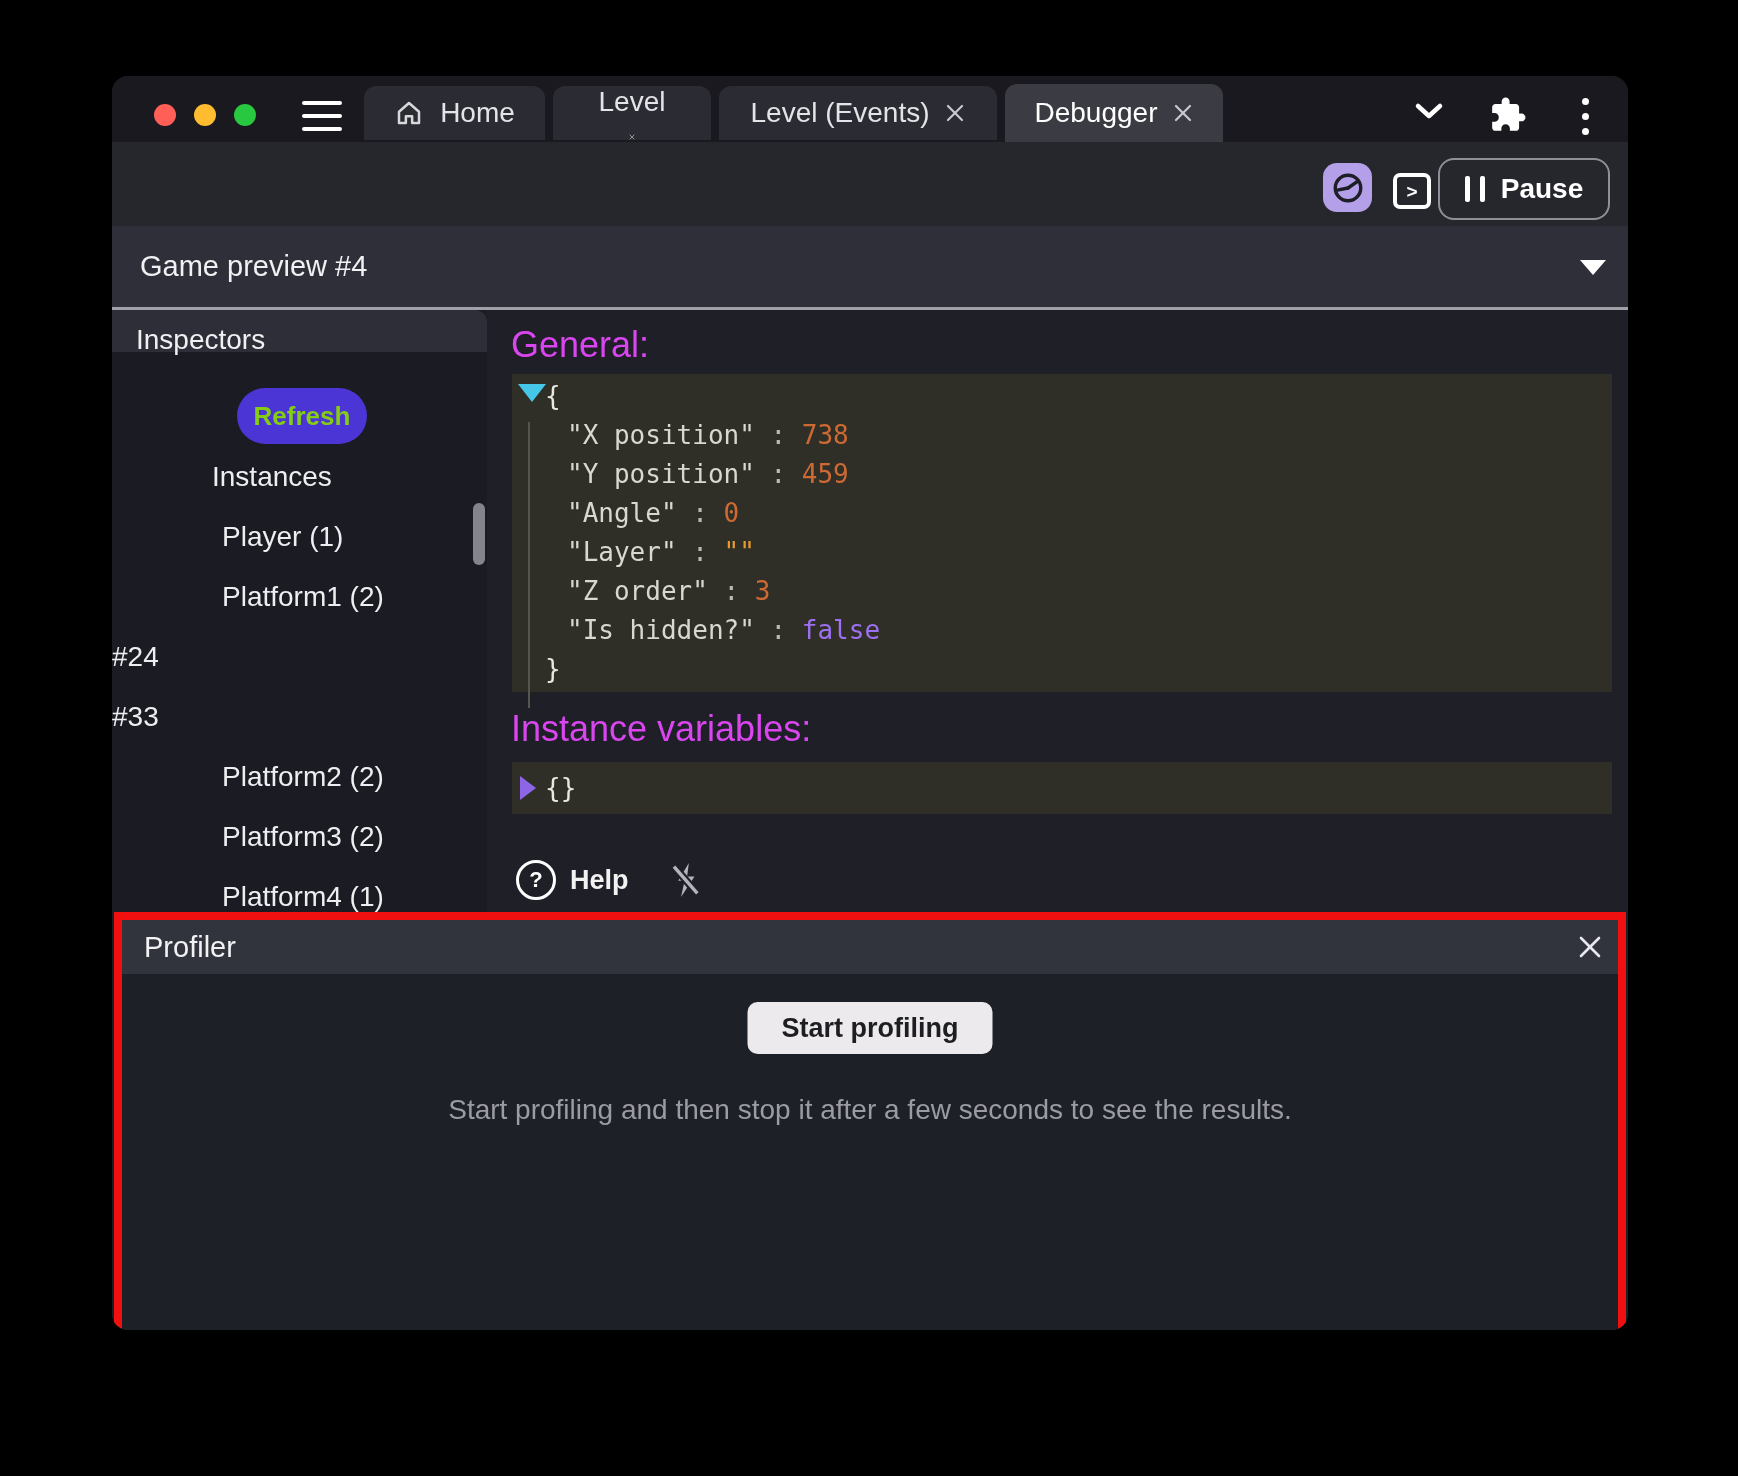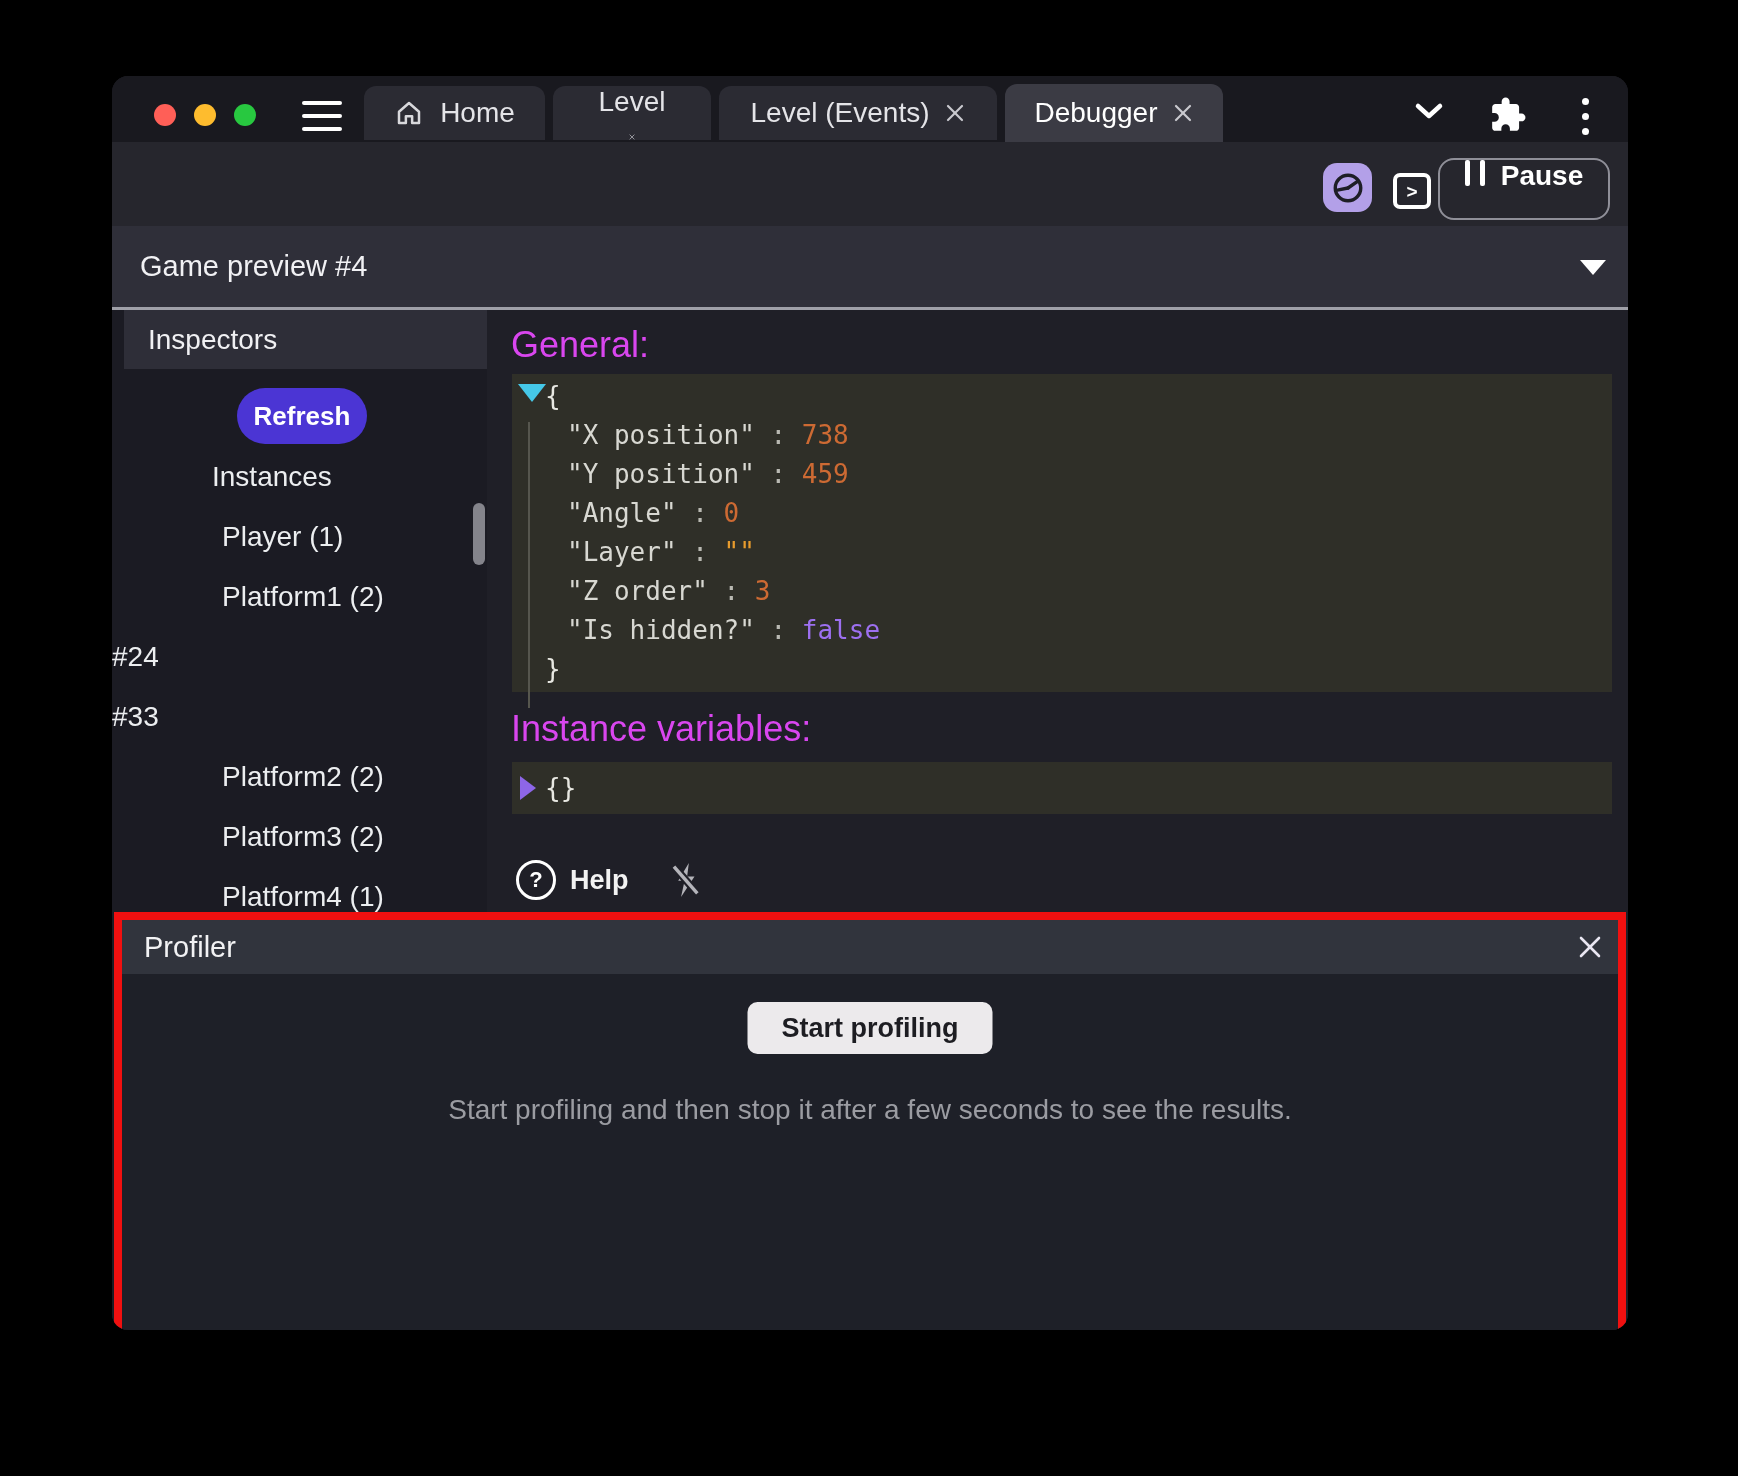--- a/index.html
+++ b/index.html
@@ -29,39 +29,39 @@
   .kebab{position:absolute;left:1470px;top:22px;display:flex;flex-direction:column;gap:8px;}
   .kebab i{width:7px;height:7px;border-radius:50%;background:#fff;}
   
   .toolbar{position:absolute;left:0;top:66px;width:100%;height:84px;background:#26262d;}
   .profiler-btn{position:absolute;left:1211px;top:21px;width:49px;height:49px;border-radius:14px;
                 background:var(--profiler-btn);display:flex;align-items:center;justify-content:center;cursor:pointer;}
   .console-btn{position:absolute;left:1281px;top:31px;width:30px;height:28px;border-radius:7px;
                border:4px solid #fff;color:#fff;font-size:19px;font-weight:bold;display:flex;
                align-items:center;justify-content:center;cursor:pointer;line-height:1;}
   .pause-btn{position:absolute;left:1326px;top:16px;width:172px;height:62px;border-radius:16px;
-             border:2px solid #8f8f98;display:flex;justify-content:center;gap:16px;
+             border:2px solid #8f8f98;display:flex;align-items:center;justify-content:center;gap:16px;
              color:#fff;cursor:pointer;box-sizing:border-box;}
   .pause-ic{display:flex;gap:10px;}
   .pause-ic i{width:5px;height:26px;background:#fff;border-radius:2px;}
   .pause-btn b{font-size:28px;}
   
   .preview-header{position:absolute;left:0;top:150px;width:100%;height:81px;background:#2f2f39;}
   .preview-header .t{position:absolute;left:28px;top:0;line-height:81px;font-size:29px;color:#f1f1f4;}
   .caret-down{position:absolute;left:1468px;top:34px;width:0;height:0;
               border-left:13px solid transparent;border-right:13px solid transparent;border-top:15px solid #fff;}
   .hr{position:absolute;left:0;top:231px;width:100%;height:3px;background:#9fa0a8;}
   
   .content{position:absolute;left:0;top:234px;width:100%;height:1020px;}
   .sidebar{position:absolute;left:0;top:0;width:375px;height:100%;background:#1b1b23;}
-  .sb-header{position:absolute;left:12px;top:0;width:100%;height:59px;background:#2e2e38;
+  .sb-header{position:absolute;left:0;top:0;width:100%;height:42px;background:#2e2e38;
              border-radius:0 12px 0 0;}
   .sb-header span{position:absolute;left:24px;line-height:59px;font-size:28px;color:#f0f0f3;}
   .refresh{position:absolute;left:125px;top:78px;width:130px;height:56px;border-radius:28px;border:none;
-           background:var(--accent);color:#ffffff;font-size:26px;font-weight:bold;cursor:pointer;
+           background:var(--accent);color:#84cc16;font-size:26px;font-weight:bold;cursor:pointer;
            font-family:inherit;}
   .tree{position:absolute;left:0;top:137px;width:100%;}
   .tree-row{height:60px;display:flex;align-items:center;font-size:28px;color:#eceef0;cursor:pointer;}
   .tree-row.lvl1{padding-left:100px;}
   .tree-row.lvl2{padding-left:110px;}
   .tree-row.lvl3{}
   .sb-thumb{position:absolute;left:361px;top:193px;width:12px;height:62px;border-radius:6px;background:#84848b;cursor:pointer;}
   .main{position:absolute;left:375px;top:0;width:1141px;height:100%;background:#1f1f27;}
   .sec-label{position:absolute;left:24px;font-size:36px;color:#d946ef;}
   .lbl-general{top:14px;}

